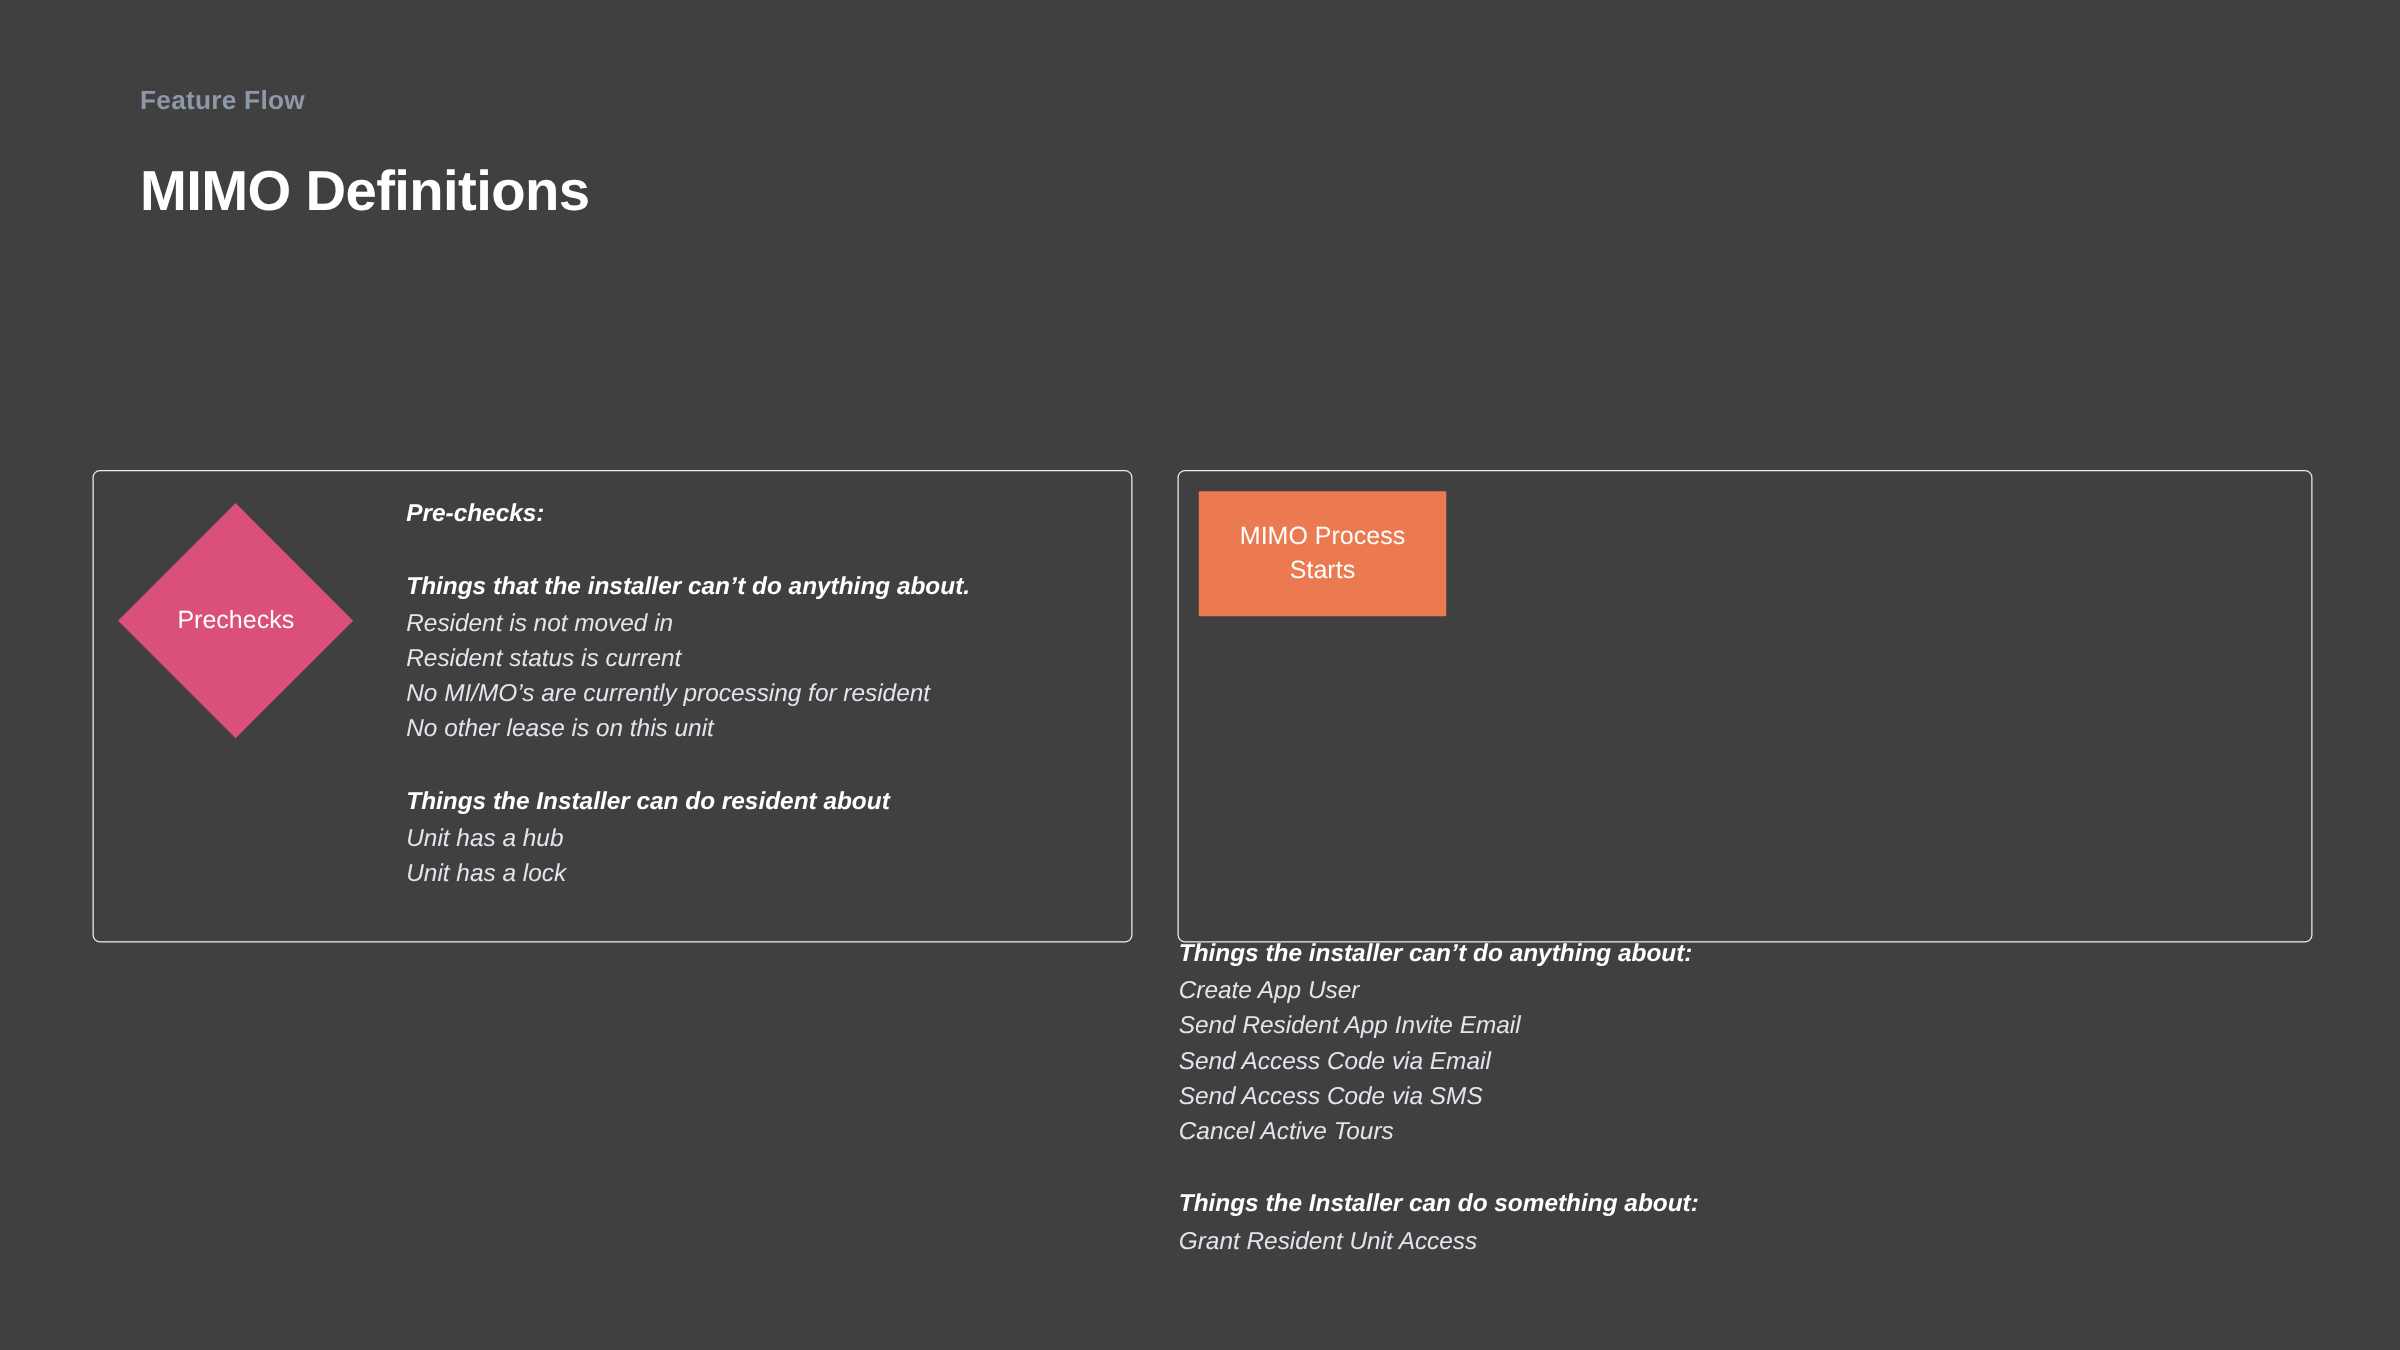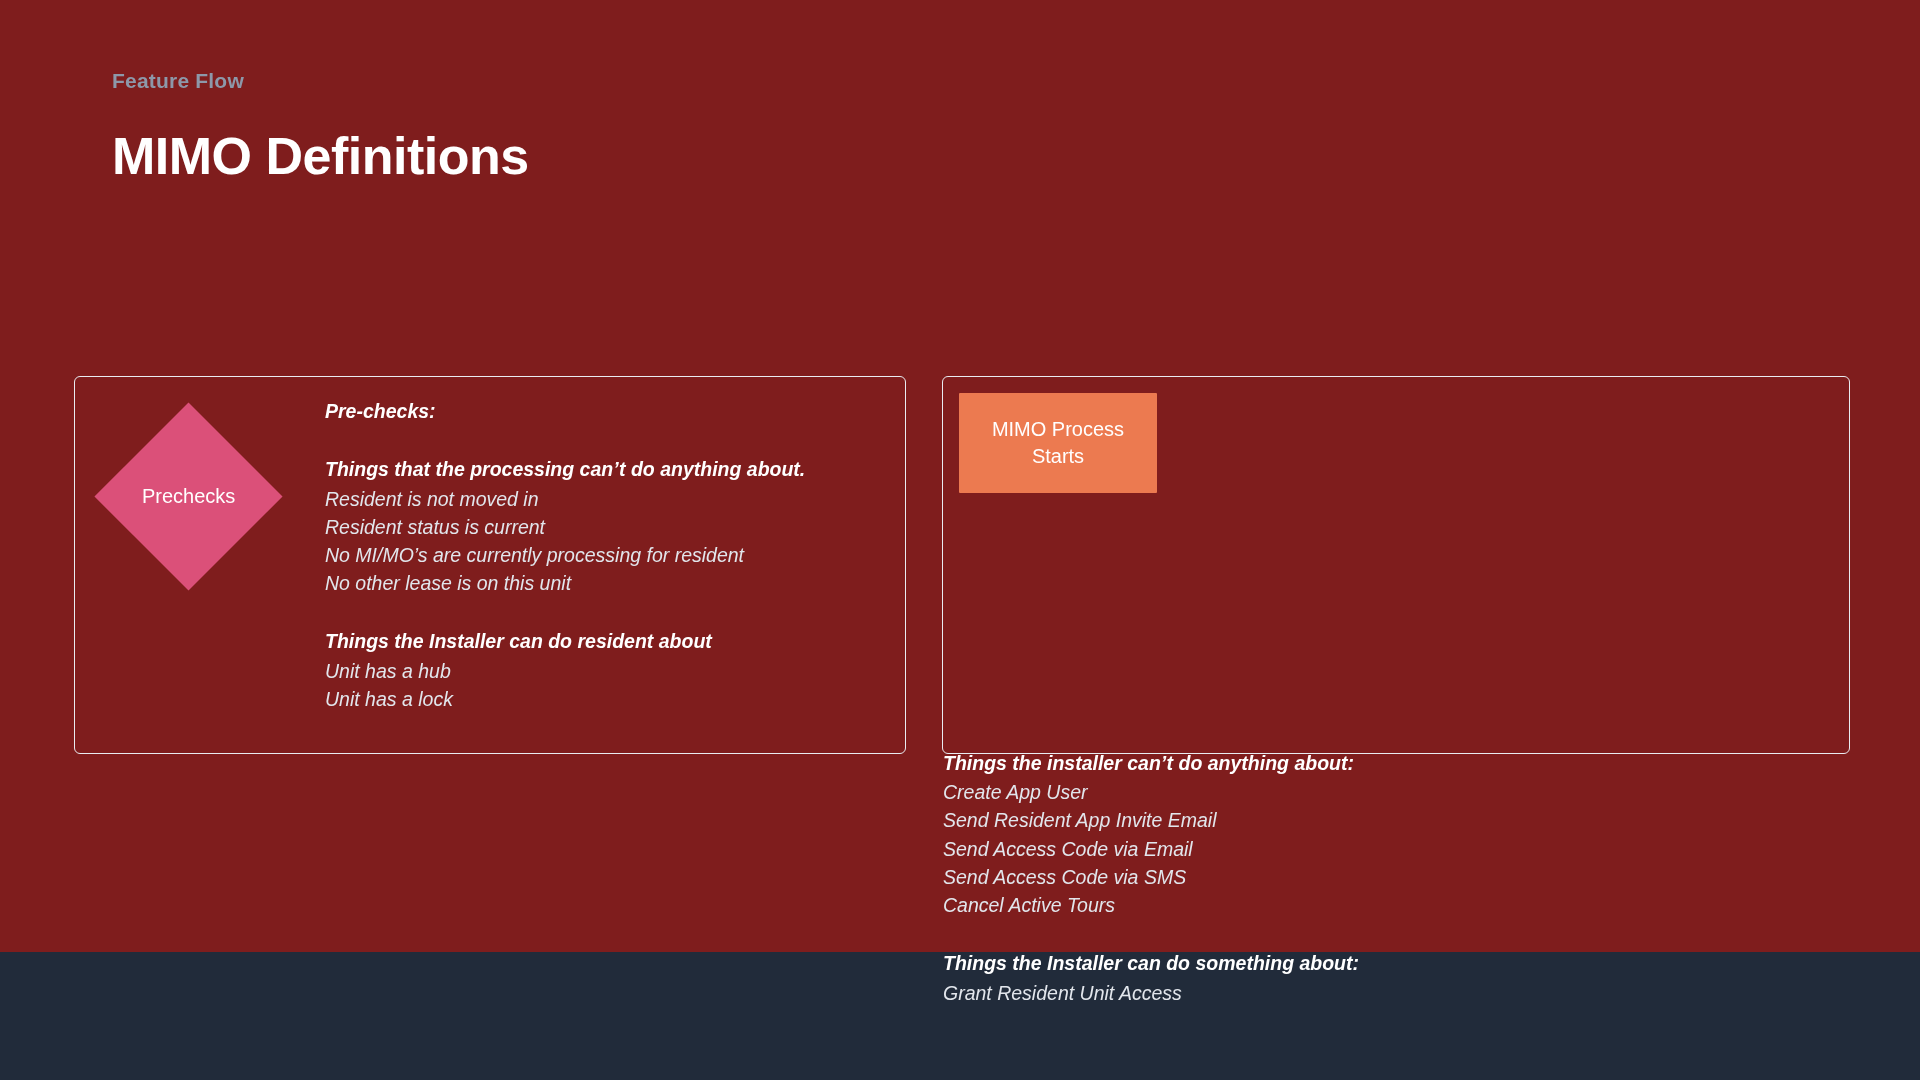--- a/index.html
+++ b/index.html
@@ -14,42 +14,42 @@
 
   body {
     font-family: "Liberation Sans", sans-serif;
     color: #ffffff;
     -webkit-font-smoothing: antialiased;
   }
 
   .page {
     position: relative;
     width: 1920px;
-    height: 952px;
-    background: #7f1d1d;
+    height: 1080px;
+    background: #404040;
   }
 
   
   .header {
     position: absolute;
     left: 112px;
     top: 68px;
   }
 
   .kicker {
     font-size: 21px;
     font-weight: bold;
     letter-spacing: 0.2px;
     color: #8D98A9;
     line-height: 1.2;
   }
 
   .page-title {
     margin-top: 35px;
-    font-size: 52px;
+    font-size: 45px;
     font-weight: bold;
     letter-spacing: -0.5px;
     color: #FFFFFF;
     line-height: 1.1;
   }
 
   
   .panels {
     position: absolute;
     left: 74px;
@@ -186,21 +186,21 @@
         <div class="diamond">
           <span class="diamond-label">Prechecks</span>
         </div>
       </div>
 
       <div class="text-col">
         <div class="section-title">Pre-checks:</div>
 
         <div class="spacer"></div>
 
-        <div class="group-heading">Things that the processing can’t do anything about.</div>
+        <div class="group-heading">Things that the installer can’t do anything about.</div>
         <ul class="item-list">
           <li>Resident is not moved in</li>
           <li>Resident status is current</li>
           <li>No MI/MO’s are currently processing for resident</li>
           <li>No other lease is on this unit</li>
         </ul>
 
         <div class="spacer"></div>
 
         <div class="group-heading">Things the Installer can do resident about</div>

